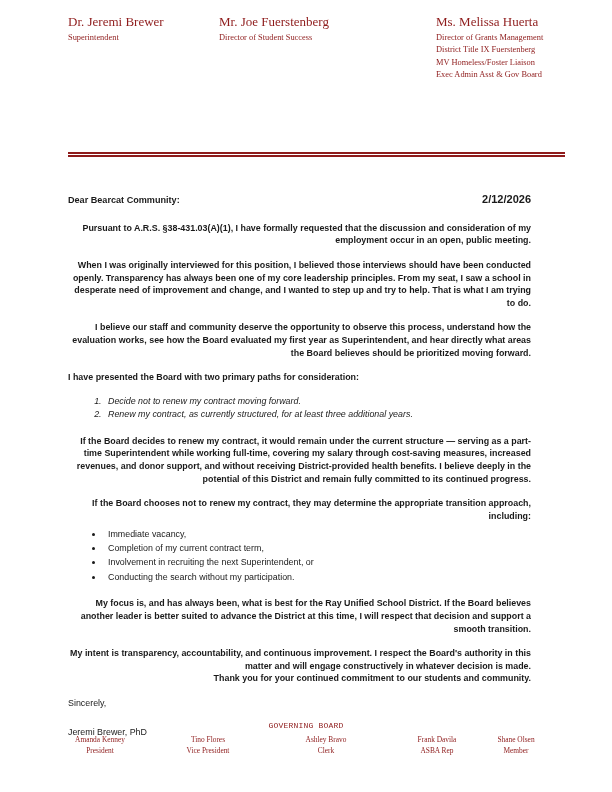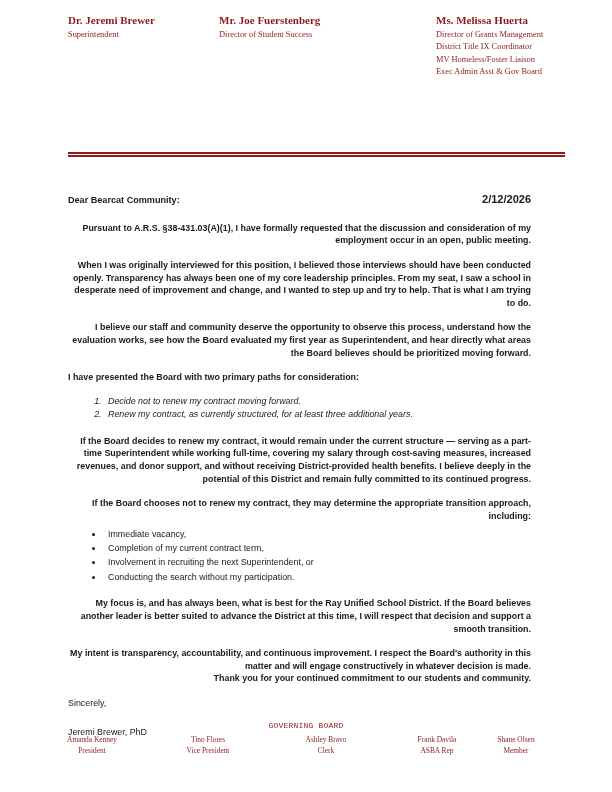--- a/index.html
+++ b/index.html
@@ -54,22 +54,22 @@
     height: 56px;
   }
   .officer-col {
     position: absolute;
     top: 0;
   }
   .officer-col.c1 { left: 68px; }
   .officer-col.c2 { left: 219px; }
   .officer-col.c3 { left: 392px; margin-left: 44px; }
   .officer-name {
-    font-size: 11px;
-    font-weight: bold;
+    font-size: 13px;
+    font-weight: normal;
     line-height: 1.5;
     white-space: nowrap;
   }
   .officer-role {
     font-size: 8.4px;
     font-weight: normal;
     line-height: 1.5;
     white-space: nowrap;
   }
 
@@ -200,21 +200,21 @@
   .board-member {
     position: absolute;
     top: 0;
     text-align: center;
     font-size: 7.4px;
     line-height: 1.5;
     white-space: nowrap;
   }
   .board-member .m-name { display: block; }
   .board-member .m-role { display: block; }
-  .bm0 { left: 46px;  width: 92px; }
+  .bm0 { left: 54px;  width: 92px; }
   .bm1 { left: 162px; width: 92px; }
   .bm2 { left: 285px; width: 82px; }
   .bm3 { left: 398px; width: 78px; }
   .bm4 { left: 480px; width: 72px; }
 </style>
 </head>
 <body>
 
 <div class="page">
 
@@ -224,21 +224,21 @@
       <div class="officer-name">Dr. Jeremi Brewer</div>
       <div class="officer-role">Superintendent</div>
     </div>
     <div class="officer-col c2">
       <div class="officer-name">Mr. Joe Fuerstenberg</div>
       <div class="officer-role">Director of Student Success</div>
     </div>
     <div class="officer-col c3">
       <div class="officer-name">Ms. Melissa Huerta</div>
       <div class="officer-role">Director of Grants Management</div>
-      <div class="officer-role">District Title IX Coordinator</div>
+      <div class="officer-role">District Title IX Fuerstenberg</div>
       <div class="officer-role">MV Homeless/Foster Liaison</div>
       <div class="officer-role">Exec Admin Asst &amp; Gov Board</div>
     </div>
   </div>
 
   <div class="rule-wrap">
     <div class="rule-thick-top"></div>
     <div class="rule-gap"></div>
     <div class="rule-thick-bottom"></div>
   </div>

